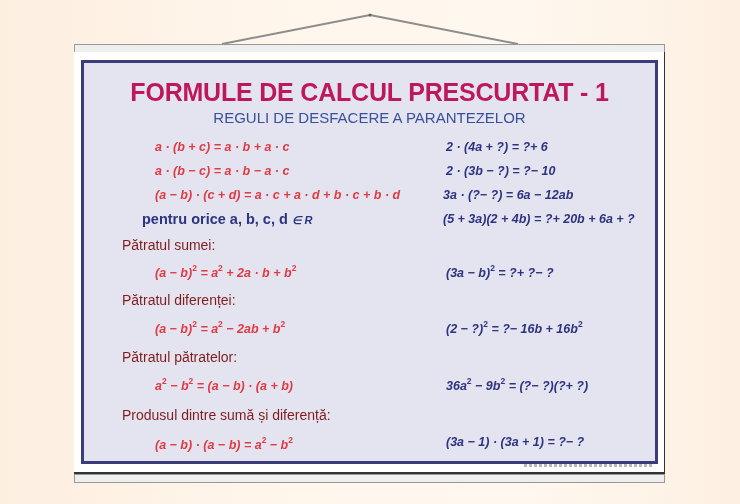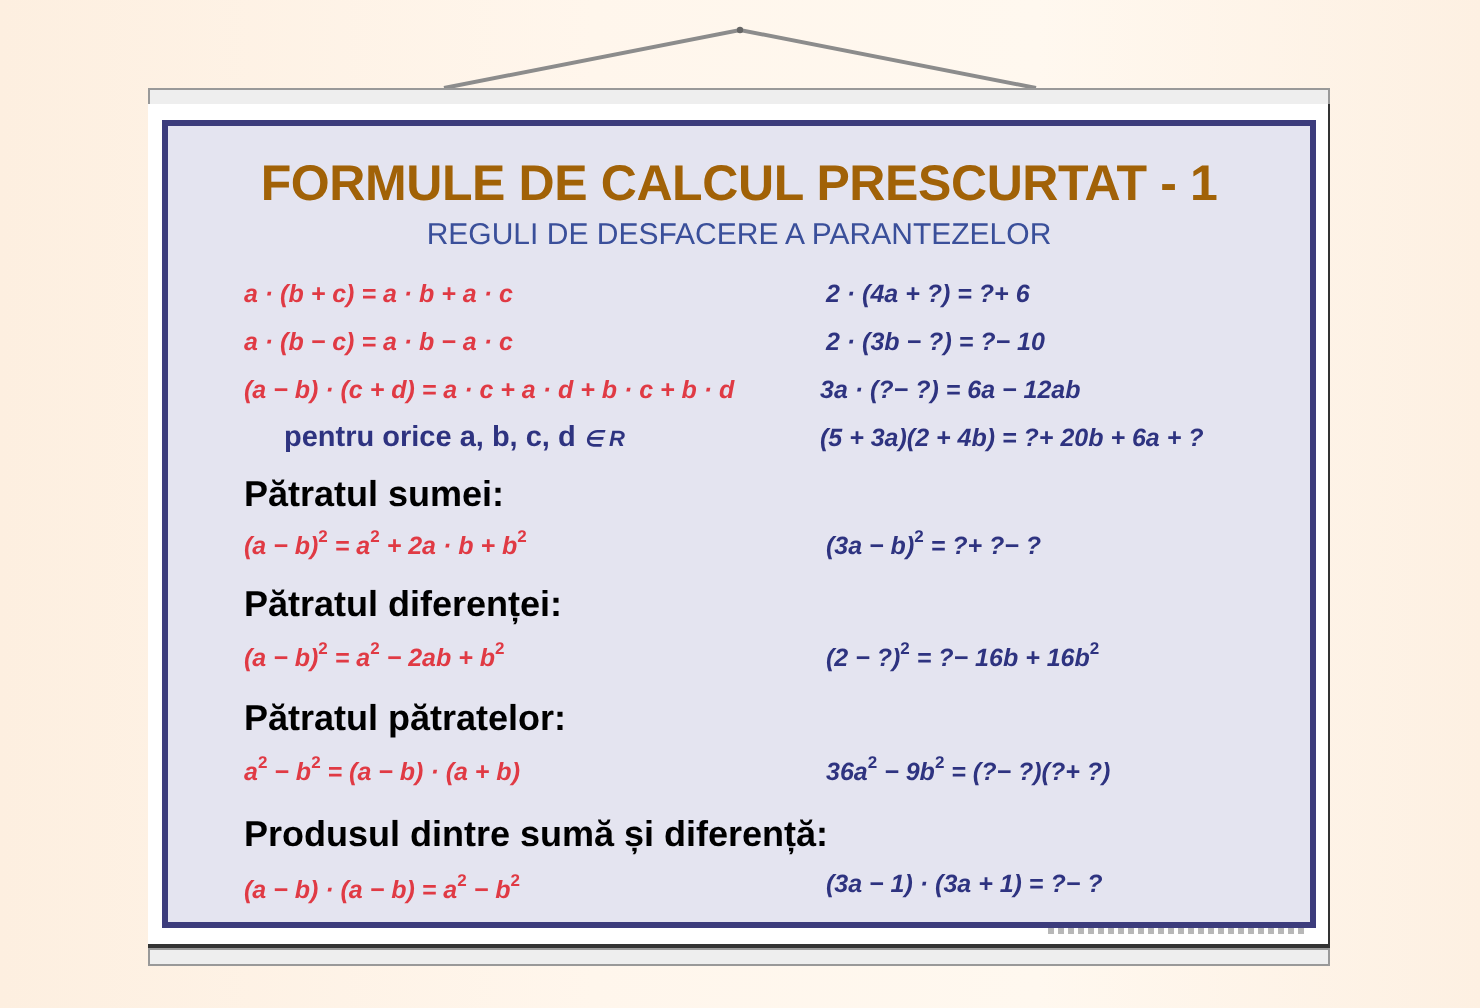--- a/index.html
+++ b/index.html
@@ -19,34 +19,35 @@
   .poster {
     position: absolute; left: 74px; top: 52px; width: 591px; height: 422px;
     background: #ffffff; border-right: 1px solid #333; border-bottom: 2px solid #333;
   }
   .panel {
     position: absolute; left: 7px; top: 8px; width: 577px; height: 404px;
     background: #e4e4f0; border: 3px solid #3c3c7c;
   }
   .title {
     position: absolute; left: 0; right: 0; top: 15px; text-align: center;
-    font-weight: bold; font-size: 25px; color: #a16207; letter-spacing: -0.2px;
+    font-weight: bold; font-size: 25px; color: #be185d; letter-spacing: -0.2px;
   }
   .subtitle {
     position: absolute; left: 0; right: 0; top: 46px; text-align: center;
     font-weight: normal; font-size: 15px; color: #3a4f9a;
   }
   .f {
     position: absolute; font-weight: bold; font-style: italic; font-size: 12.5px;
     white-space: nowrap;
+    margin-left: 33px;
   }
   .red { color: #e03a44; }
   .blue { color: #2e3380; }
   .h {
-    position: absolute; font-weight: bold; font-size: 18px; color: #000000;
+    position: absolute; font-weight: normal; font-size: 14px; color: #7f1d1d;
     white-space: nowrap;
   }
   .note {
     position: absolute; font-weight: bold; font-size: 14.5px; color: #2e3380;
     white-space: nowrap;
     margin-left: 20px;
   }
   .note i { font-size: 11px; }
   sup { font-size: 8.5px; vertical-align: 6px; font-style: normal; }
   .footer-credit {

